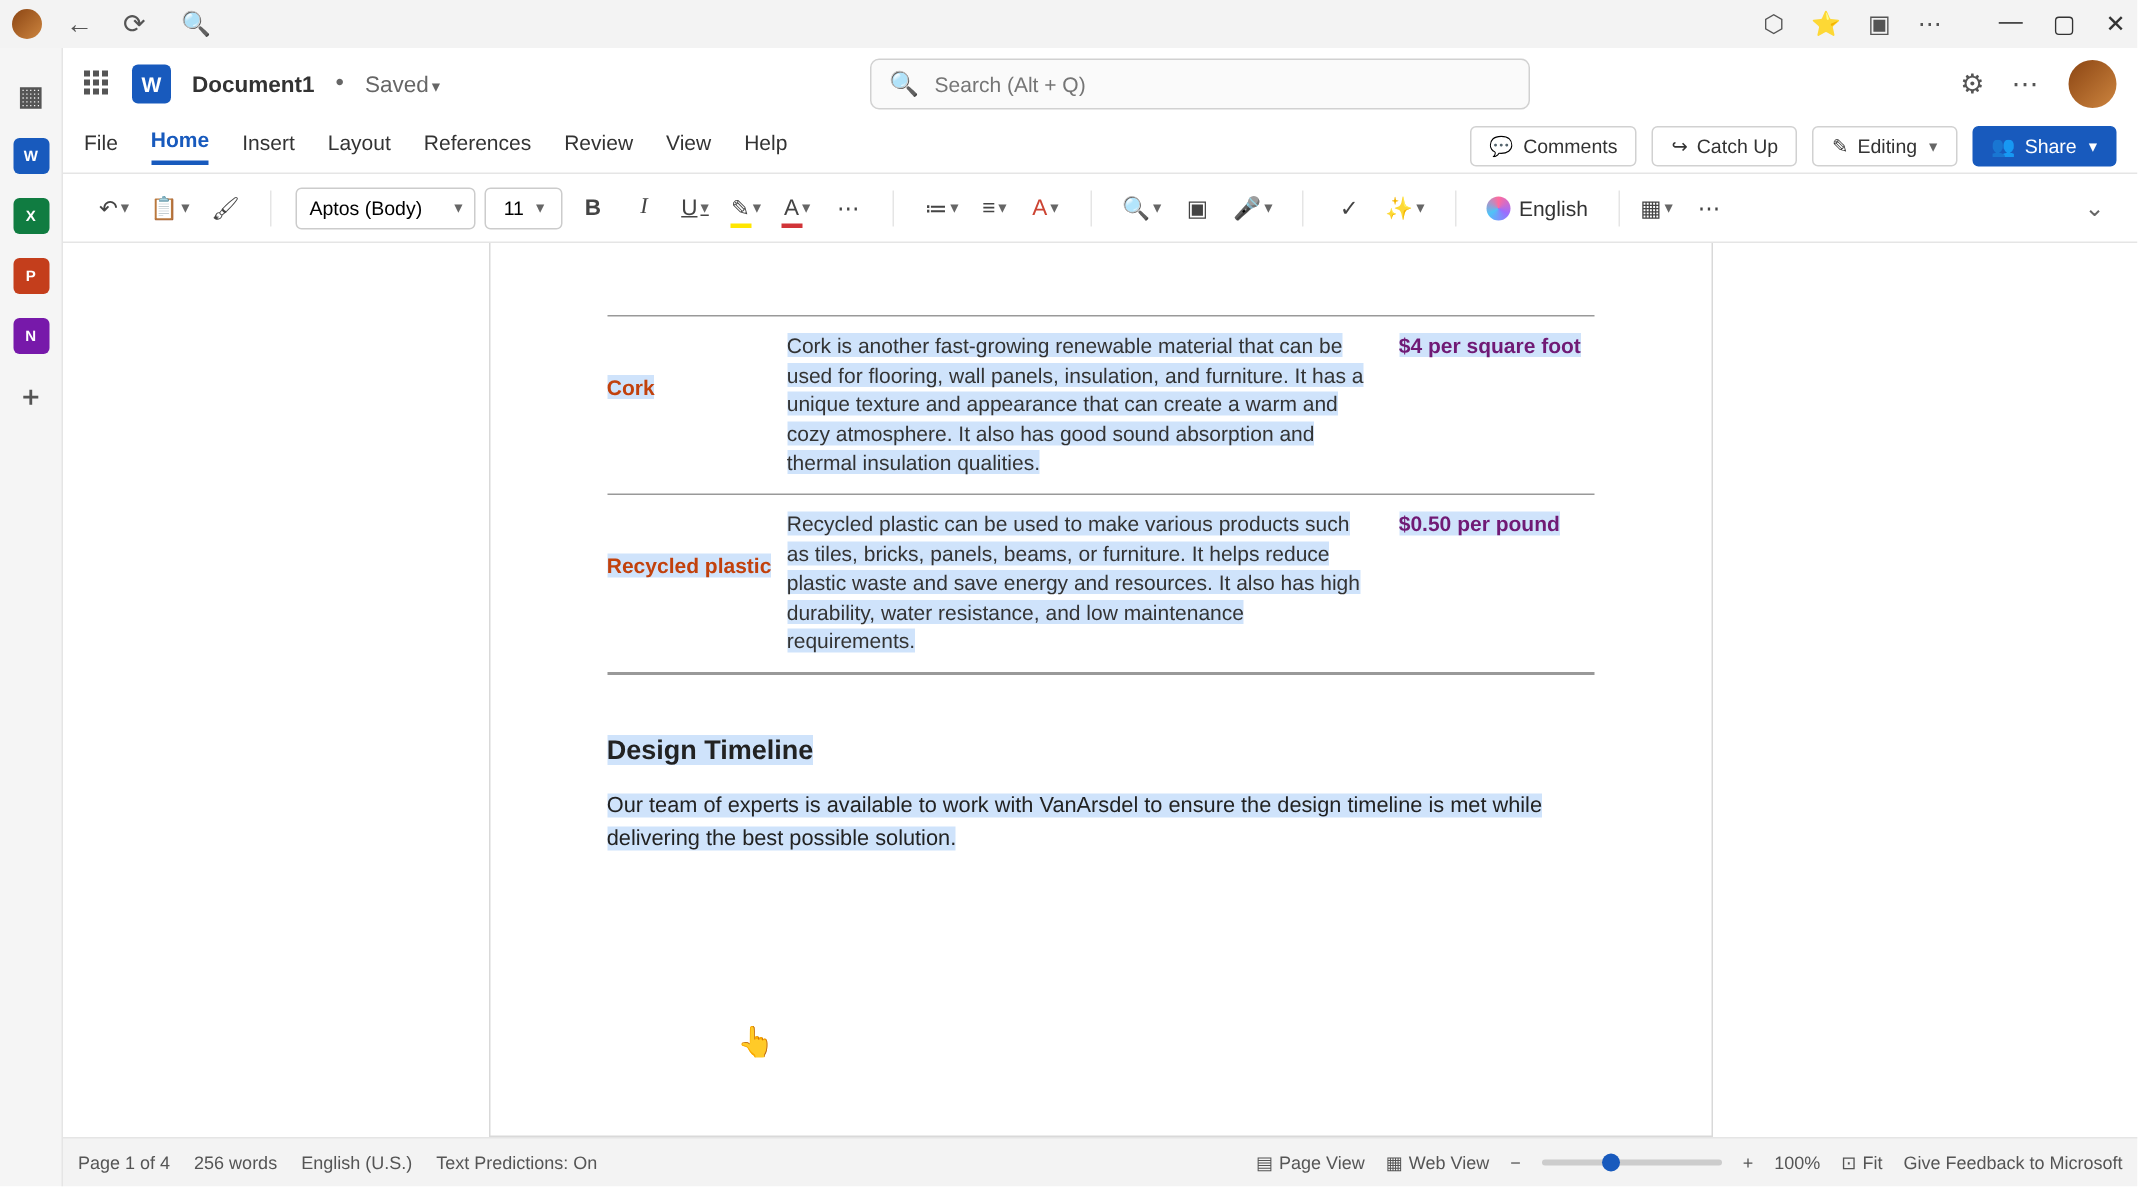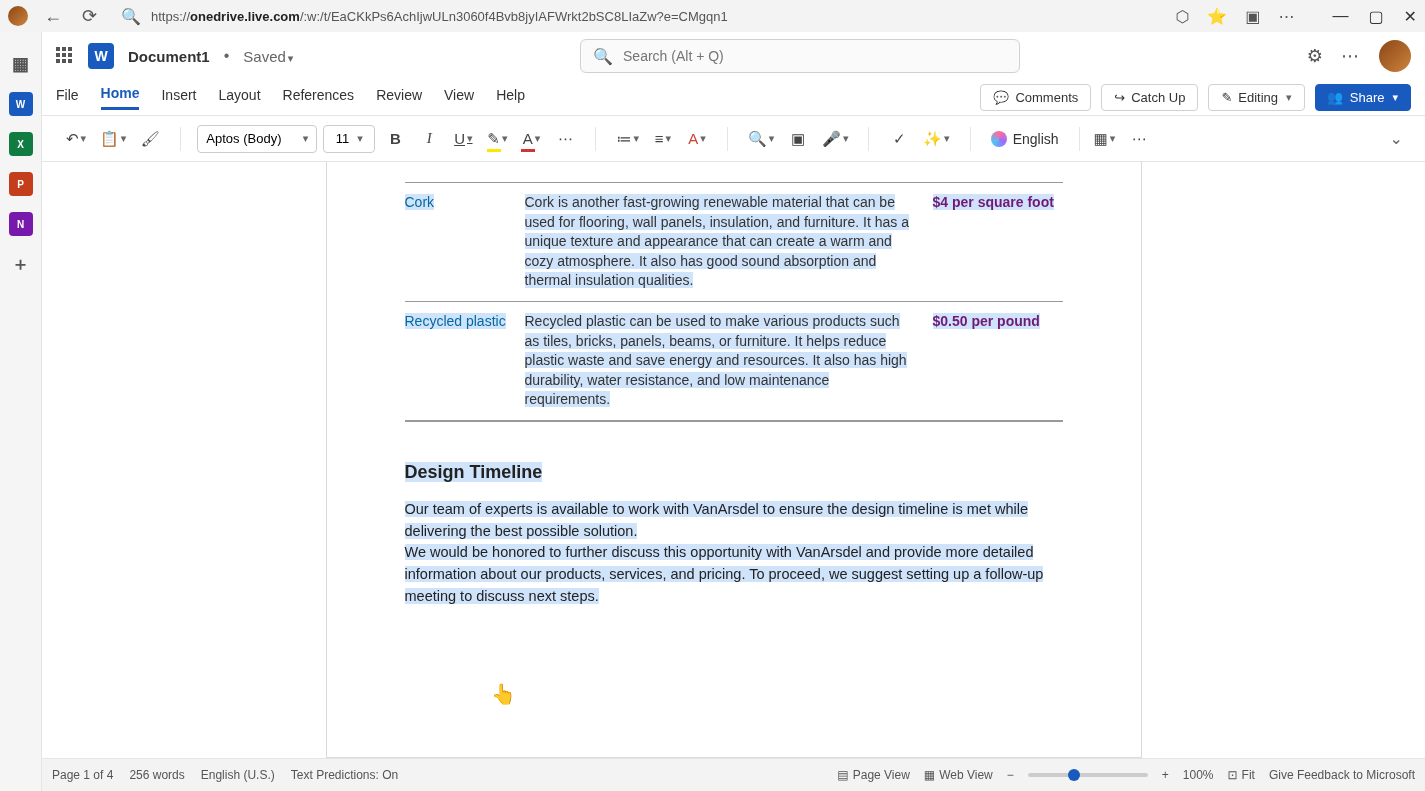--- a/index.html
+++ b/index.html
@@ -69,21 +69,21 @@
 .copilot-btn { display:flex; align-items:center; gap:6px; padding:4px 10px; border-radius:4px; font-size:14px; color:#333;}
 .copilot-ic { width:16px; height:16px; border-radius:50%; background: conic-gradient(#ff6b9d,#9b6dff,#4fc3f7,#ff6b9d);}
 .chev-expand { margin-left:auto; padding-right:8px; color:#666; cursor:pointer;}
 
 
 .doc-scroll { flex:1; overflow:auto; background:#fff; display:flex; justify-content:center;}
 .page { width: 816px; background:#fff; border:1px solid #d9d9d9; border-top:none; min-height:100%; padding: 0 78px 80px 78px; position:relative;}
 .sel { background: #cfe3fb; }
 .tbl-row { display:flex; padding: 10px 0; border-bottom:1px solid #999; font-size:14px; line-height:1.4;}
 .tbl-row.last { border-bottom:2px solid #999;}
-.tbl-c1 { width: 120px; color:#0369a1; font-weight:400;}
+.tbl-c1 { width: 120px; color:#c2410c; font-weight:700;margin-top:28px;}
 .tbl-c2 { flex:1; color:#333; padding-right:18px;}
 .tbl-c3 { width: 130px; color:#701a75; font-weight:600;}
 .h2 { font-size:18px; font-weight:700; margin-top:40px; margin-bottom:16px; color:#222;}
 .para { font-size:14.5px; line-height:1.5; color:#222;}
 .cursor-ic { position:absolute; font-size:20px; color:#000; }
 
 
 .status-bar { height:24px; background:#f3f3f3; border-top:1px solid #e5e5e5; display:flex; align-items:center; padding:16px 10px; font-size:12px; color:#555; gap:16px;}
 .status-right { margin-left:auto; display:flex; align-items:center; gap:14px;}
 .view-btn { display:flex; align-items:center; gap:4px; cursor:pointer;}
@@ -92,21 +92,20 @@
 </style>
 </head>
 <body>
 
 <div class="browser-bar">
   <div class="avatar-small"></div>
   <span class="browser-nav-btn">←</span>
   <span class="browser-nav-btn">⟳</span>
   <div class="url-bar">
     <span class="search-ic">🔍</span>
-    <span class="url-text"><span>https://</span><b>onedrive.live.com</b><span>/:w:/t/EaCKkPs6AchIjwULn3060f4Bvb8jyIAFWrkt2bSC8LIaZw?e=CMgqn1</span></span>
   </div>
   <div class="browser-actions">
     <span>⬡</span>
     <span>⭐</span>
     <span>▣</span>
     <span>⋯</span>
     <div class="win-controls">
       <span>—</span>
       <span>▢</span>
       <span>✕</span>
@@ -252,21 +251,20 @@
         </div>
         <div class="tbl-row last">
           <div class="tbl-c1"><span class="sel">Recycled plastic</span></div>
           <div class="tbl-c2"><span class="sel">Recycled plastic can be used to make various products such as tiles, bricks, panels, beams, or furniture. It helps reduce plastic waste and save energy and resources. It also has high durability, water resistance, and low maintenance requirements.</span></div>
           <div class="tbl-c3"><span class="sel">$0.50 per pound</span></div>
         </div>
 
         <div class="h2"><span class="sel">Design Timeline</span></div>
         <div class="para"><span class="sel">Our team of experts is available to work with VanArsdel to ensure the design timeline is met while delivering the best possible solution.</span></div>
 
-        <div class="para"><span class="sel">We would be honored to further discuss this opportunity with VanArsdel and provide more detailed information about our products, services, and pricing. To proceed, we suggest setting up a follow-up meeting to discuss next steps.</span></div>
 
         <div class="cursor-ic" style="left:165px; top:520px;">👆</div>
       </div>
     </div>
 
     <div class="status-bar">
       <span>Page 1 of 4</span>
       <span>256 words</span>
       <span>English (U.S.)</span>
       <span>Text Predictions: On</span>

